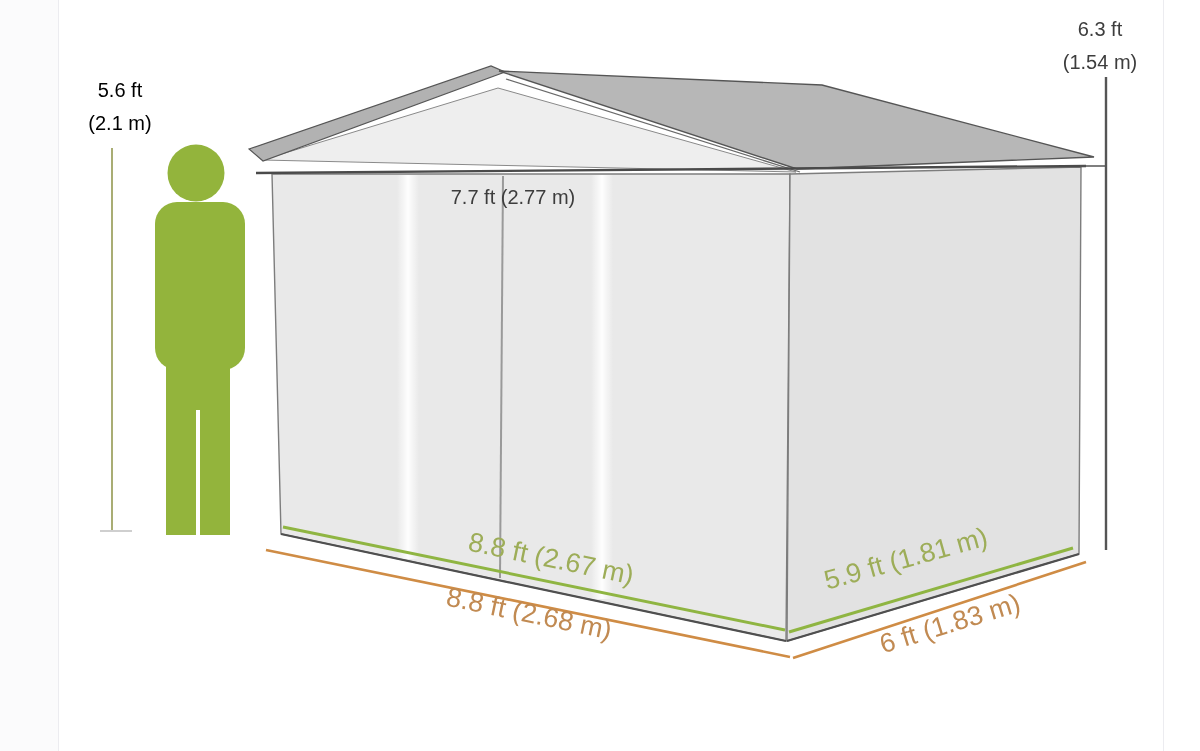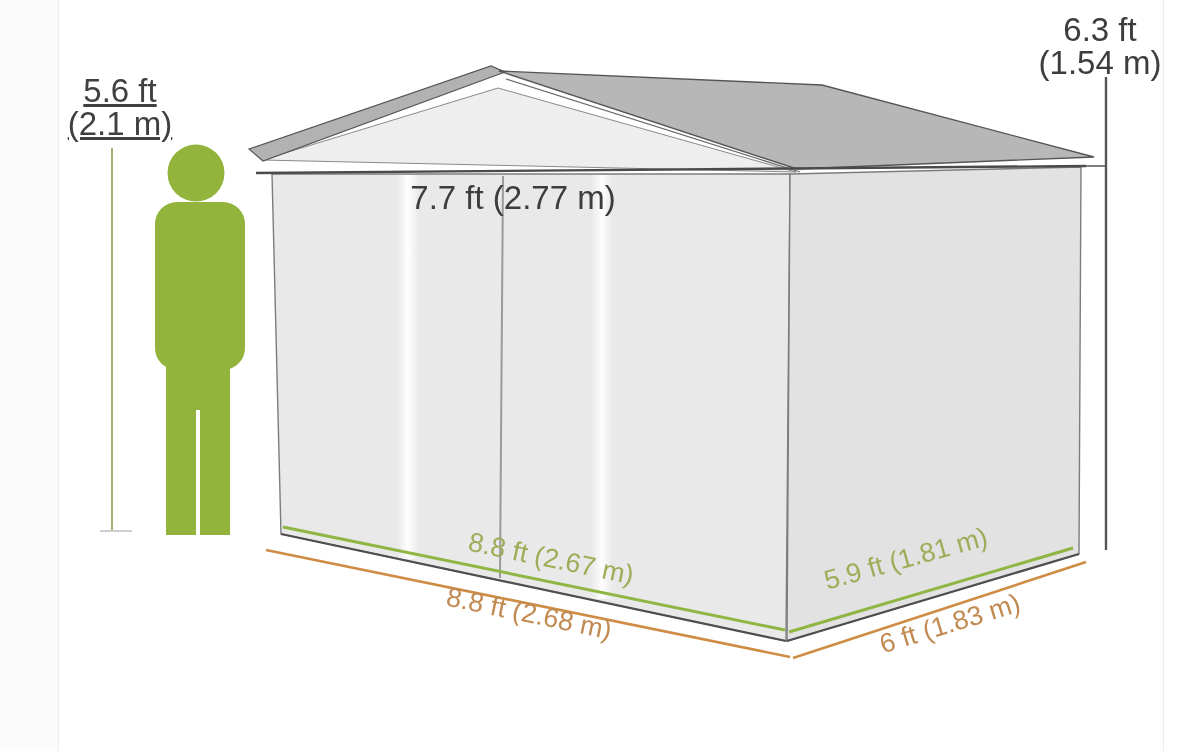--- a/index.html
+++ b/index.html
@@ -8,21 +8,21 @@
     font-family:"Liberation Sans", sans-serif;overflow:hidden;
   }
   .left-margin{position:absolute;left:0;top:0;width:58px;height:751px;background:#fbfbfc;}
   .frame-line{position:absolute;top:0;width:1px;height:751px;background:#ececf0;}
   .frame-line.l{left:58px;}
   .frame-line.r{left:1163px;}
   svg.diagram{position:absolute;left:0;top:0;}
   .lbl{
     position:absolute;white-space:nowrap;
     transform:translate(-50%,-50%);
-    font-size:33px;line-height:33px;text-align:center;
+    font-size:20px;line-height:33px;text-align:center;
   }
   .lbl.small{font-size:27px;}
   .rot-front{transform:translate(-50%,-50%) rotate(11.7deg);}
   .rot-side-g{transform:translate(-50%,-50%) rotate(-15.5deg);}
   .rot-side-o{transform:translate(-50%,-50%) rotate(-17deg);}
 </style>
 </head>
 <body>
 
 <div class="stage">
@@ -69,21 +69,21 @@
 
     <g fill="#93b43c">
       <circle cx="196" cy="173" r="28.5"></circle>
       <rect x="155" y="202" width="90" height="168" rx="22"></rect>
       <rect x="166" y="350" width="64" height="60"></rect>
       <rect x="166" y="352" width="30" height="183"></rect>
       <rect x="200" y="352" width="30" height="183"></rect>
     </g>
   </svg>
 
-  <div class="lbl" style="left: 120px; top: 107px; color: #404040; text-decoration: underline;">
+  <div class="lbl" style="left: 120px; top: 107px; color: #000000;">
     <div>5.6 ft</div>
     <div>(2.1 m)</div>
   </div>
 
   <div class="lbl" style="left: 1100px; top: 46px; color: rgb(61, 61, 61);">
     <div>6.3 ft</div>
     <div>(1.54 m)</div>
   </div>
 
   <div class="lbl" style="left: 513px; top: 197px; color: rgb(61, 61, 61);">7.7 ft (2.77 m)</div>

